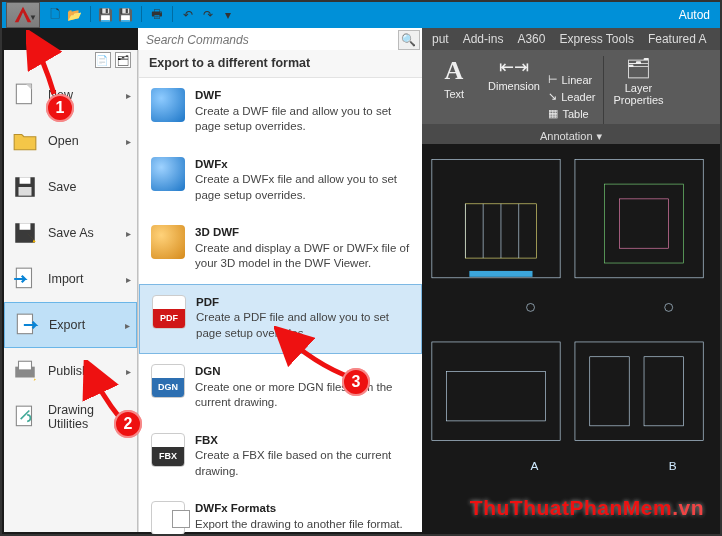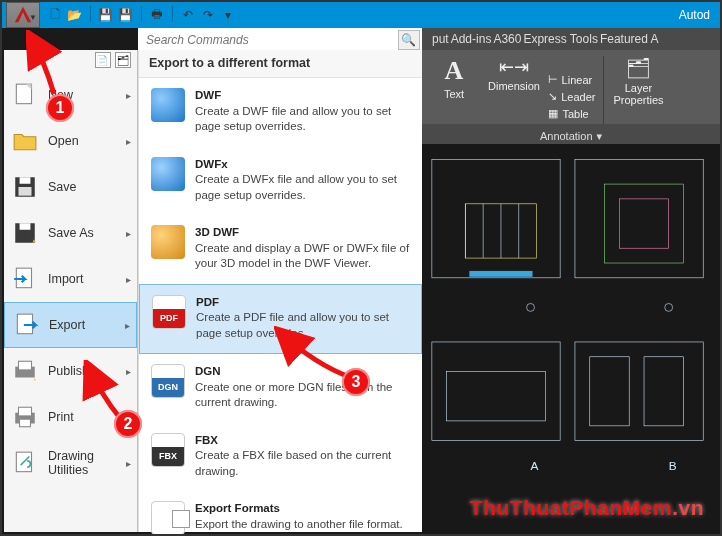--- a/index.html
+++ b/index.html
@@ -10,21 +10,21 @@
 .titlebar .logo { width: 34px; height: 26px; background: linear-gradient(#8e8e8e,#7c7c7c); display: flex; align-items: center; justify-content: center; border: 1px solid #555; position: relative; }
 .titlebar .logo svg { width: 22px; height: 22px; }
 .titlebar .logo .dd { position: absolute; right: 2px; top: 10px; font-size: 8px; color: #333; }
 .qat { display: flex; gap: 2px; margin-left: 6px; }
 .qat-btn { width: 18px; height: 18px; display: flex; align-items: center; justify-content: center; color: #333; font-size: 12px; }
 .titlebar .sep { width: 1px; height: 16px; background: rgba(0,0,0,.25); margin: 0 4px; }
 .titlebar .spacer { flex: 1; }
 .titlebar .appname { color: #fff; font-size: 12px; padding-right: 6px; }
 
 
-.ribbon-tabs { position: absolute; left: 420px; top: 26px; right: 0; height: 22px; display: flex; gap: 2px; padding-left: 10px; align-items: center; background: #4a4a4a; color: #ddd; font-size: 12px; }
+.ribbon-tabs { position: absolute; left: 420px; top: 26px; right: 0; height: 22px; display: flex; gap: 14px; padding-left: 10px; align-items: center; background: #4a4a4a; color: #ddd; font-size: 12px; }
 .ribbon-tabs span { white-space: nowrap; }
 
 .ribbon-panel { position: absolute; left: 420px; top: 48px; right: 0; height: 94px; background: #5b5b5b; border-bottom: 1px solid #2d2d2d; display: flex; padding: 4px 6px; gap: 8px; color: #eee; font-size: 11px; }
 .rp-group { display: flex; flex-direction: column; align-items: center; justify-content: space-between; padding: 2px 4px; }
 .rp-big { width: 44px; display: flex; flex-direction: column; align-items: center; gap: 2px; }
 .rp-big .lbl { font-size: 11px; }
 .rp-stack { display: flex; flex-direction: column; gap: 4px; justify-content: center; font-size: 11px; }
 .rp-stack div { display: flex; align-items: center; gap: 4px; }
 .rp-vsep { width: 1px; background: #3d3d3d; margin: 2px 0; }
 .annotation-footer { position: absolute; left: 420px; top: 122px; right: 0; height: 24px; background: #4a4a4a; display: flex; align-items: center; justify-content: center; color: #ddd; font-size: 11px; gap: 4px; }
@@ -254,31 +254,20 @@
           <rect x="6" y="3" width="12" height="8" fill="#fff" stroke="#888"></rect>
           <path d="M16 14l6 6-2 1 1-2z" fill="#f4b400"></path>
         </svg>
       </span>
     <span>Publish</span>
       <span class="caret">▸</span>
   </div>
   <div class="menu-item">
     <span class="ico">
         <svg viewBox="0 0 24 24">
-          <rect x="3" y="8" width="18" height="10" fill="#888"></rect>
-          <rect x="6" y="3" width="12" height="8" fill="#fff" stroke="#888"></rect>
-          <rect x="7" y="14" width="10" height="7" fill="#fff" stroke="#888"></rect>
-        </svg>
-      </span>
-    <span>Print</span>
-      <span class="caret">▸</span>
-  </div>
-  <div class="menu-item">
-    <span class="ico">
-        <svg viewBox="0 0 24 24">
           <rect x="4" y="2" width="14" height="18" fill="#fff" stroke="#888"></rect>
           <path d="M8 14l8-8m-2 10a3 3 0 100-6" stroke="#4a9" stroke-width="1.5" fill="none"></path>
         </svg>
       </span>
     <span>Drawing Utilities</span>
       <span class="caret">▸</span>
   </div>
 </div>
 
 <div class="export-panel">
@@ -303,21 +292,21 @@
   <div class="exp-item">
     <div class="eico ic-dgn"></div>
     <div class="txt"><span class="t">DGN</span><span>Create one or more DGN files from the current drawing.</span></div>
   </div>
   <div class="exp-item">
     <div class="eico ic-fbx"></div>
     <div class="txt"><span class="t">FBX</span><span>Create a FBX file based on the current drawing.</span></div>
   </div>
   <div class="exp-item">
     <div class="eico ic-other"></div>
-    <div class="txt"><span class="t">Export Formats</span><span>Export the drawing to another file format.</span></div>
+    <div class="txt"><span class="t">DWFx Formats</span><span>Export the drawing to another file format.</span></div>
   </div>
 </div>
 
 <svg class="arrow" style="left:24px;top:28px;width:60px;height:72px" viewBox="0 0 60 72">
   <defs>
       <marker id="ah1" markerWidth="8" markerHeight="8" refX="6" refY="4" orient="auto">
         <path d="M0 0L8 4L0 8z" fill="#e11"></path>
       </marker>
     </defs>
   <path d="M28 64 Q18 30 4 6" stroke="#e11" stroke-width="5" fill="none" marker-end="url(#ah1)"></path>

